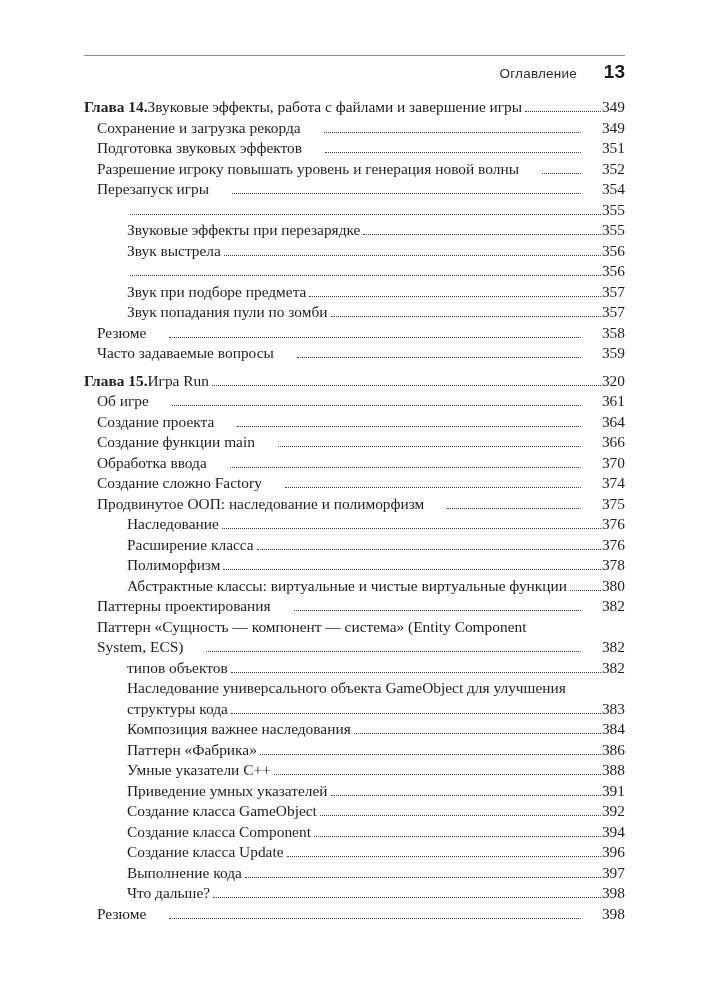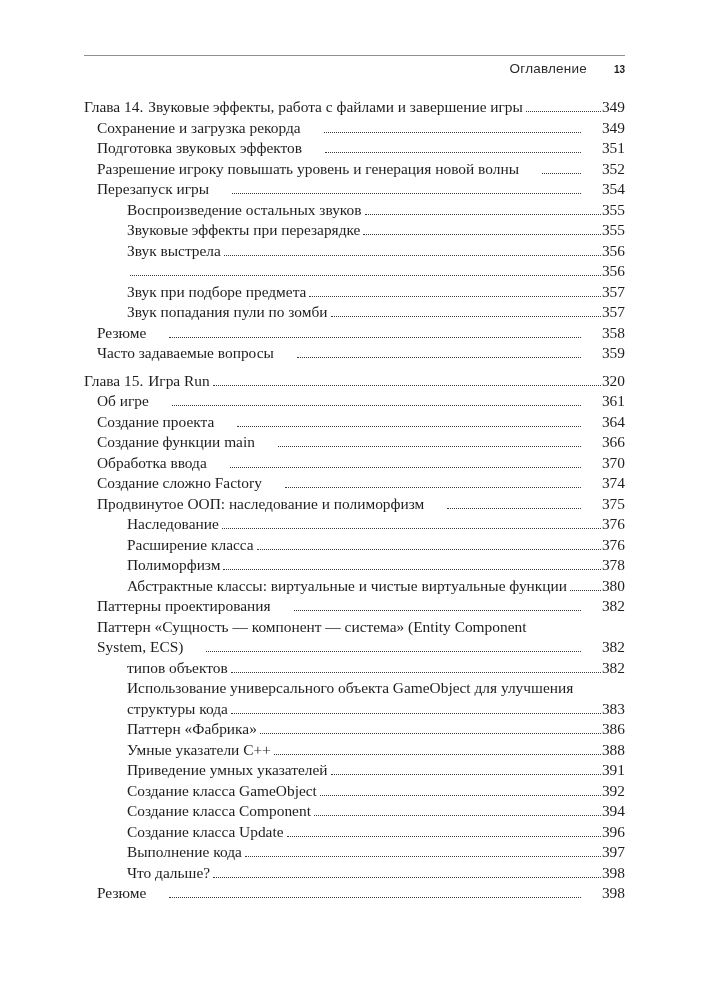--- a/index.html
+++ b/index.html
@@ -22,39 +22,38 @@
     padding-top: 5px;
     text-align: right;
     font-family: "Liberation Sans", sans-serif;
     font-size: 13.5px;
     color: #2b2b2b;
     height: 19px;
   }
   .hdr-label { letter-spacing: 0.2px; }
   .hdr-num {
     font-weight: bold;
-    font-size: 10px;
+    font-size: 19px;
     margin-left: 27px;
     color: #1a1a1a;
   }
   .toc {
     margin: 17px 83px 0 84px;
     font-size: 15.4px;
   }
   .row {
     display: flex;
     align-items: baseline;
     line-height: 20.5px;
   }
   .row.lv1 { padding-left: 13px; gap: 20px; }
   .row.lv2 { padding-left: 43px; }
   .row.chapter { margin-top: 7px; }
   .prefix {
-    font-weight: normal;
-    margin-right: 5px;
+    font-weight: bold;
     white-space: nowrap;
   }
   .title { white-space: nowrap; }
   .dots {
     flex: 1;
     min-width: 12px;
     border-bottom: 1px dotted #3a3a3a;
     margin: 0 1px 2px 3px;
   }
   .pg { white-space: nowrap; }
@@ -87,21 +86,20 @@
         <span class="title">Разрешение игроку повышать уровень и генерация новой волны</span>
         <span class="dots"></span>
         <span class="pg">352</span>
       </div>
       <div class="row lv1">
         <span class="title">Перезапуск игры</span>
         <span class="dots"></span>
         <span class="pg">354</span>
       </div>
       <div class="row lv2">
-        <span class="title">Воспроизведение остальных звуков</span>
         <span class="dots"></span>
         <span class="pg">355</span>
       </div>
       <div class="row lv2">
         <span class="title">Звуковые эффекты при перезарядке</span>
         <span class="dots"></span>
         <span class="pg">355</span>
       </div>
       <div class="row lv2">
         <span class="title">Звук выстрела</span>
@@ -200,26 +198,31 @@
         <span class="title">System, ECS)</span>
         <span class="dots"></span>
         <span class="pg">382</span>
       </div>
       <div class="row lv2">
         <span class="title">типов объектов</span>
         <span class="dots"></span>
         <span class="pg">382</span>
       </div>
       <div class="row lv2">
-        <span class="title">Использование универсального объекта GameObject для улучшения</span>
+        <span class="title">Наследование универсального объекта GameObject для улучшения</span>
       </div>
       <div class="row lv2">
         <span class="title">структуры кода</span>
         <span class="dots"></span>
         <span class="pg">383</span>
+      </div>
+      <div class="row lv2">
+        <span class="title">Композиция важнее наследования</span>
+        <span class="dots"></span>
+        <span class="pg">384</span>
       </div>
       <div class="row lv2">
         <span class="title">Паттерн «Фабрика»</span>
         <span class="dots"></span>
         <span class="pg">386</span>
       </div>
       <div class="row lv2">
         <span class="title">Умные указатели C++</span>
         <span class="dots"></span>
         <span class="pg">388</span>

